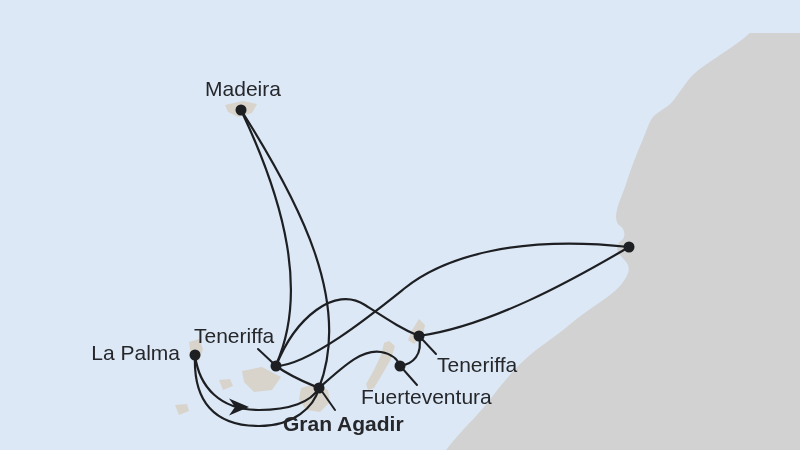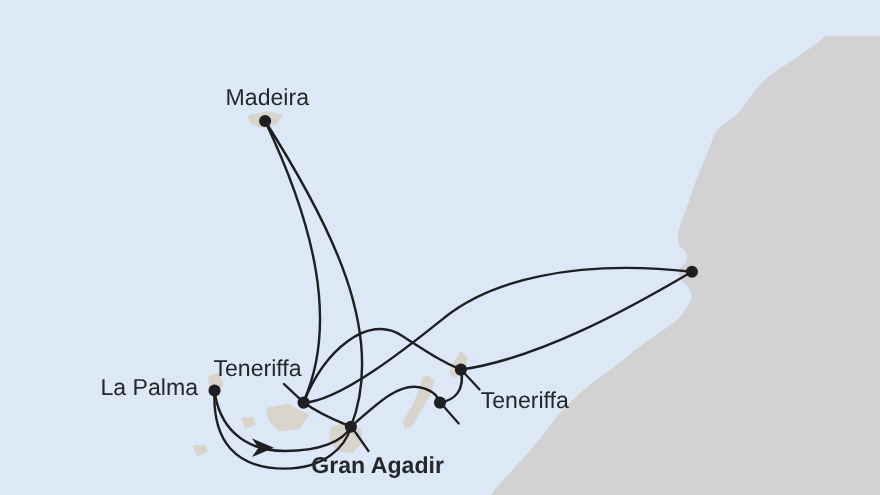--- a/index.html
+++ b/index.html
@@ -78,14 +78,15 @@
     <circle class="dot" cx="276" cy="333" r="5.5"></circle>
     <circle class="dot" cx="319" cy="355" r="5.5"></circle>
     <circle class="dot" cx="400" cy="333" r="5.5"></circle>
     <circle class="dot" cx="419" cy="303" r="5.5"></circle>
   </svg>
 
   <div class="port-label anchor-center" style="left:243px;top:44px;">Madeira</div>
   <div class="port-label anchor-right" style="left:180px;top:308px;">La Palma</div>
   <div class="port-label" style="left:194px;top:291px;">Teneriffa</div>
   <div class="port-label bold" style="left:283px;top:379px;">Gran Agadir</div>
+  <div class="port-label" style="left:361px;top:352px;">Fuerteventura</div>
   <div class="port-label" style="left:437px;top:320px;">Teneriffa</div>
 </div>
 
 </body></html>

